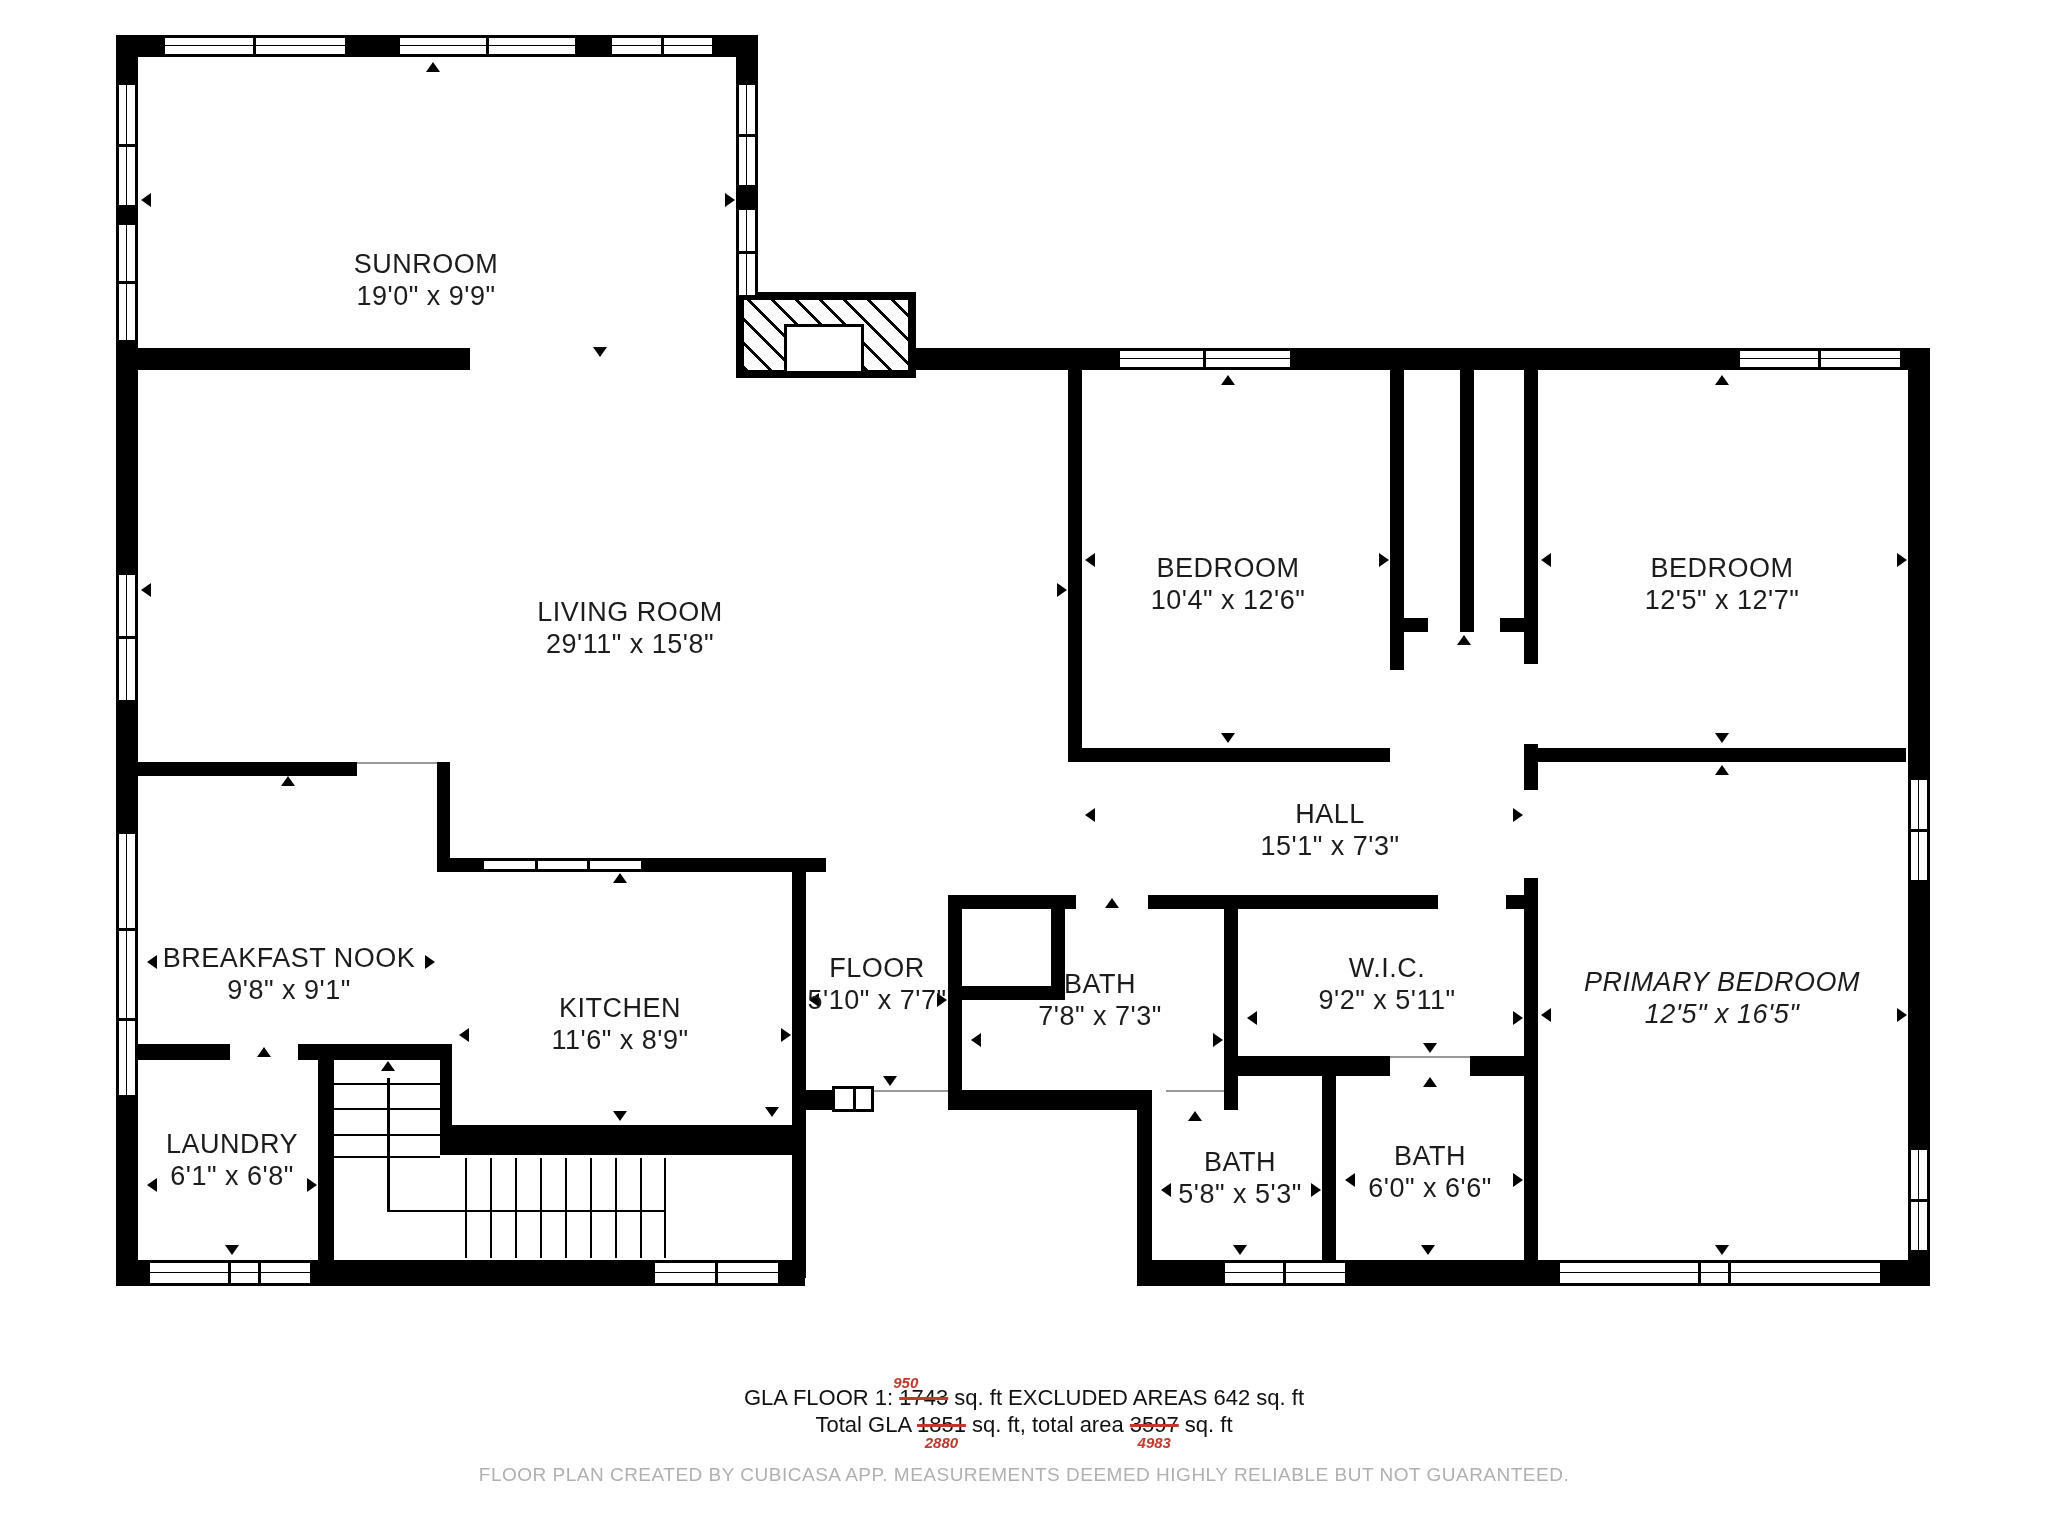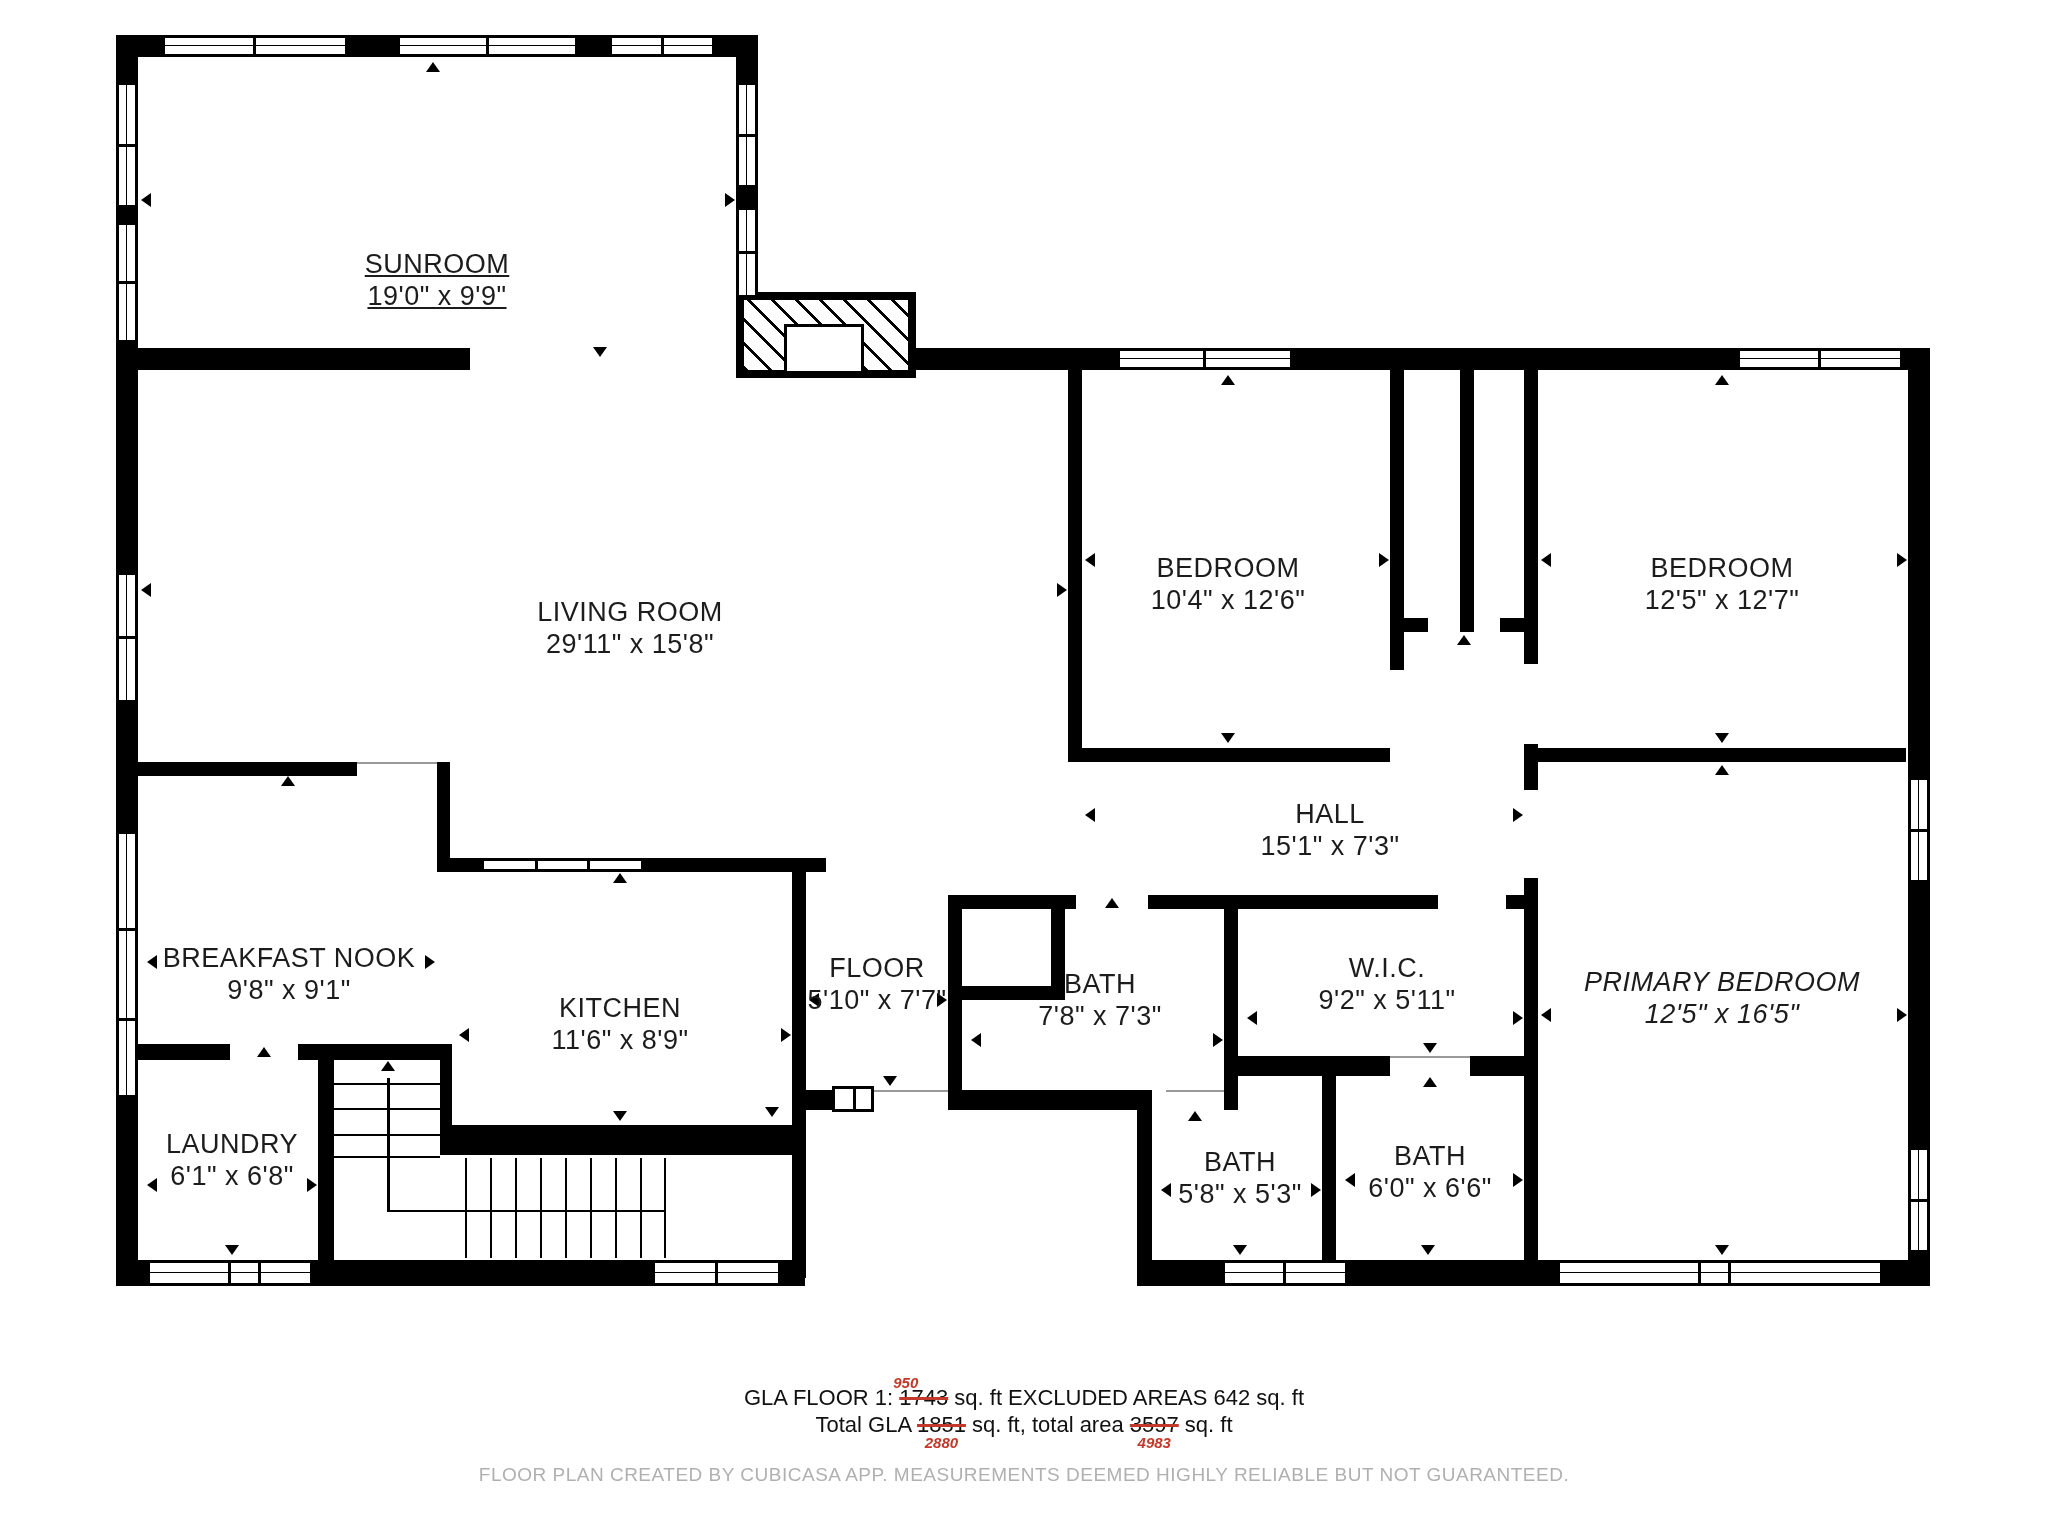--- a/index.html
+++ b/index.html
@@ -243,21 +243,21 @@
   <i class="tri down" style="left:1240px;top:1250px;"></i>
   <i class="tri left" style="left:1350px;top:1180px;"></i>
   <i class="tri right" style="left:1518px;top:1180px;"></i>
   <i class="tri down" style="left:1428px;top:1250px;"></i>
   <i class="tri up" style="left:264px;top:1052px;"></i>
   <i class="tri left" style="left:152px;top:1185px;"></i>
   <i class="tri right" style="left:312px;top:1185px;"></i>
   <i class="tri down" style="left:232px;top:1250px;"></i>
   <i class="tri down" style="left:772px;top:1112px;"></i>
 
-  <div class="room-label" style="left:437px;top:248px;text-decoration:underline;">
+  <div class="room-label" style="left:426px;top:248px;">
     <span>SUNROOM</span>
         <span class="dims">19'0" x 9'9"</span>
       </div>
   <div class="room-label" style="left:630px;top:596px;">
     <span>LIVING ROOM</span>
         <span class="dims">29'11" x 15'8"</span>
       </div>
   <div class="room-label" style="left:1228px;top:552px;">
     <span>BEDROOM</span>
         <span class="dims">10'4" x 12'6"</span>

